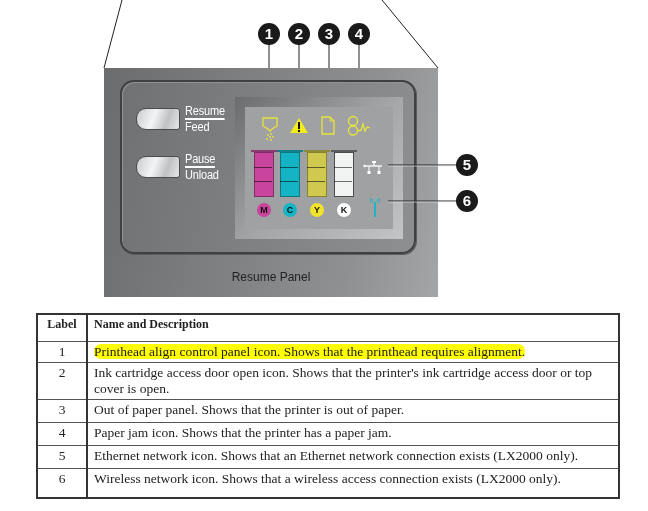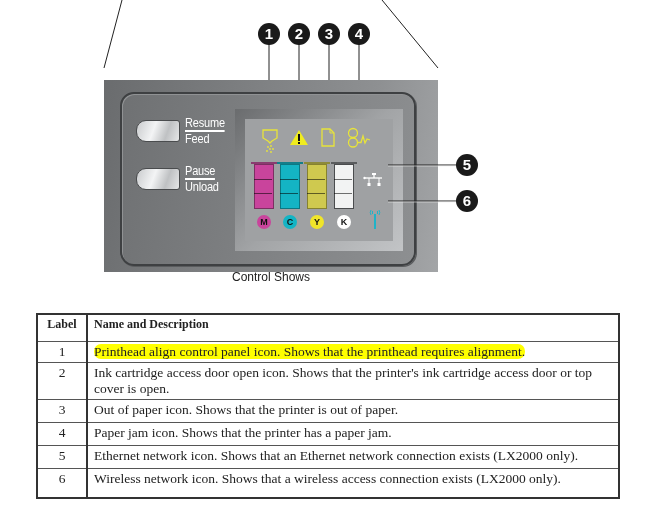--- a/index.html
+++ b/index.html
@@ -3,21 +3,21 @@
 <meta charset="utf-8">
 <style>
   html, body { margin: 0; padding: 0; background: #ffffff; }
   body { width: 648px; height: 511px; position: relative; overflow: hidden; font-family: "Liberation Sans", sans-serif; }
 
   
   .callout-svg { position: absolute; left: 0; top: 0; width: 648px; height: 300px; pointer-events: none; }
 
   
   .panel {
-    position: absolute; left: 104px; top: 80px; width: 334px; height: 192px;
+    position: absolute; left: 104px; top: 68px; width: 334px; height: 229px;
     background: linear-gradient(100deg, #6a6c6e 0%, #808284 45%, #8e9092 75%, #a3a5a7 100%);
   }
   .panel-inset {
     position: absolute; left: 16px; top: 12px; width: 292px; height: 170px;
     border-radius: 14px;
     border: 2px solid #3e4042;
     box-shadow: inset 1px 1px 0 #909294, 1px 1px 0 #5a5c5e;
     background: linear-gradient(100deg, #6f7173 0%, #7f8183 50%, #8d8f91 100%);
   }
   .btn-row { position: absolute; left: 32px; height: 26px; display: flex; align-items: center; }
@@ -194,41 +194,41 @@
 
 <svg style="position:absolute; left:0; top:0;" width="648" height="300" viewBox="0 0 648 300">
   <line x1="388" y1="165" x2="460" y2="165" stroke="#222" stroke-width="1"></line>
   <line x1="388" y1="166" x2="460" y2="166" stroke="#eee" stroke-width="0.6"></line>
   <line x1="388" y1="201" x2="460" y2="201" stroke="#222" stroke-width="1"></line>
   <line x1="388" y1="202" x2="460" y2="202" stroke="#eee" stroke-width="0.6"></line>
 </svg>
 <div class="num-badge" style="left:456px; top:154px;">5</div>
 <div class="num-badge" style="left:456px; top:190px;">6</div>
 
-<div class="caption">Control Shows</div>
+<div class="caption">Resume Panel</div>
 
 <table class="desc">
   <thead>
     <tr>
       <th class="lbl">Label</th>
       <th>Name and Description</th>
     </tr>
   </thead>
   <tbody>
     <tr>
       <td class="lbl">1</td>
       <td><span class="hl">Printhead align control panel icon. Shows that the printhead requires alignment.</span></td>
     </tr>
     <tr>
       <td class="lbl">2</td>
       <td>Ink cartridge access door open icon. Shows that the printer's ink cartridge access door or top cover is open.</td>
     </tr>
     <tr class="r-short">
       <td class="lbl">3</td>
-      <td>Out of paper icon. Shows that the printer is out of paper.</td>
+      <td>Out of paper panel. Shows that the printer is out of paper.</td>
     </tr>
     <tr class="r-short">
       <td class="lbl">4</td>
       <td>Paper jam icon. Shows that the printer has a paper jam.</td>
     </tr>
     <tr class="r-short">
       <td class="lbl">5</td>
       <td>Ethernet network icon. Shows that an Ethernet network connection exists (LX2000 only).</td>
     </tr>
     <tr>

